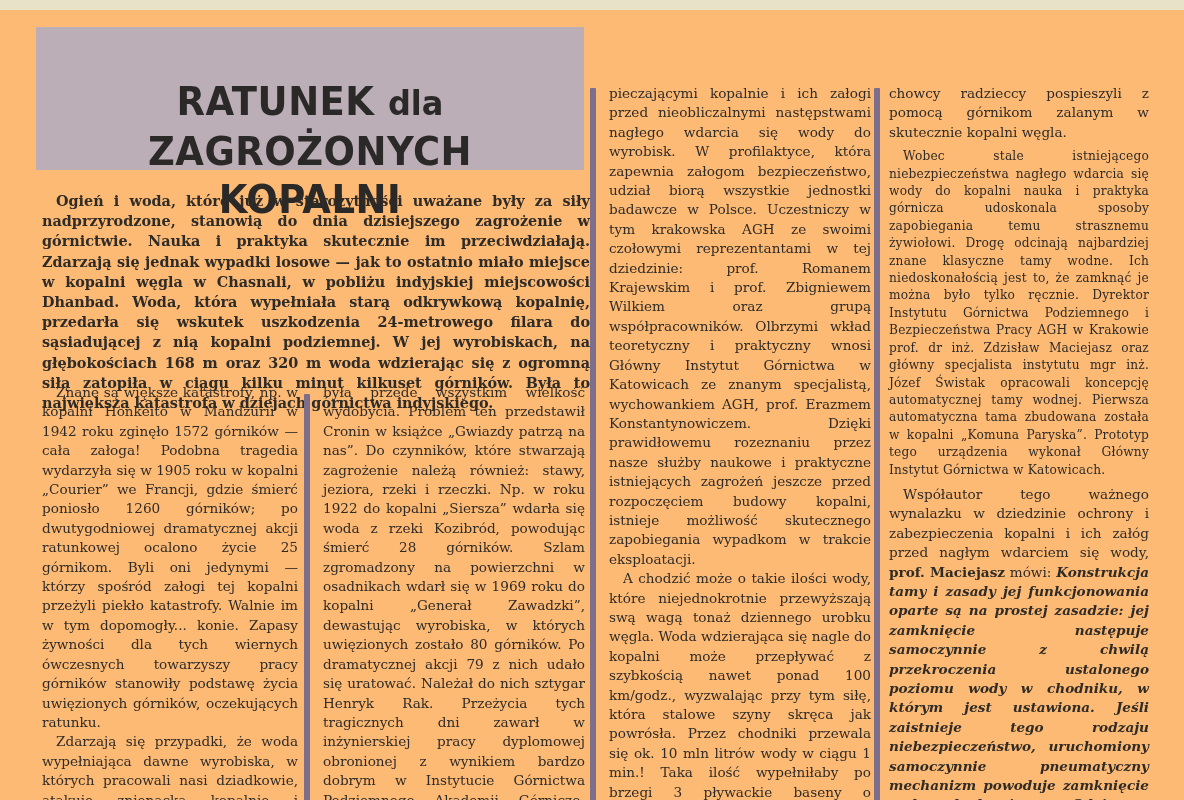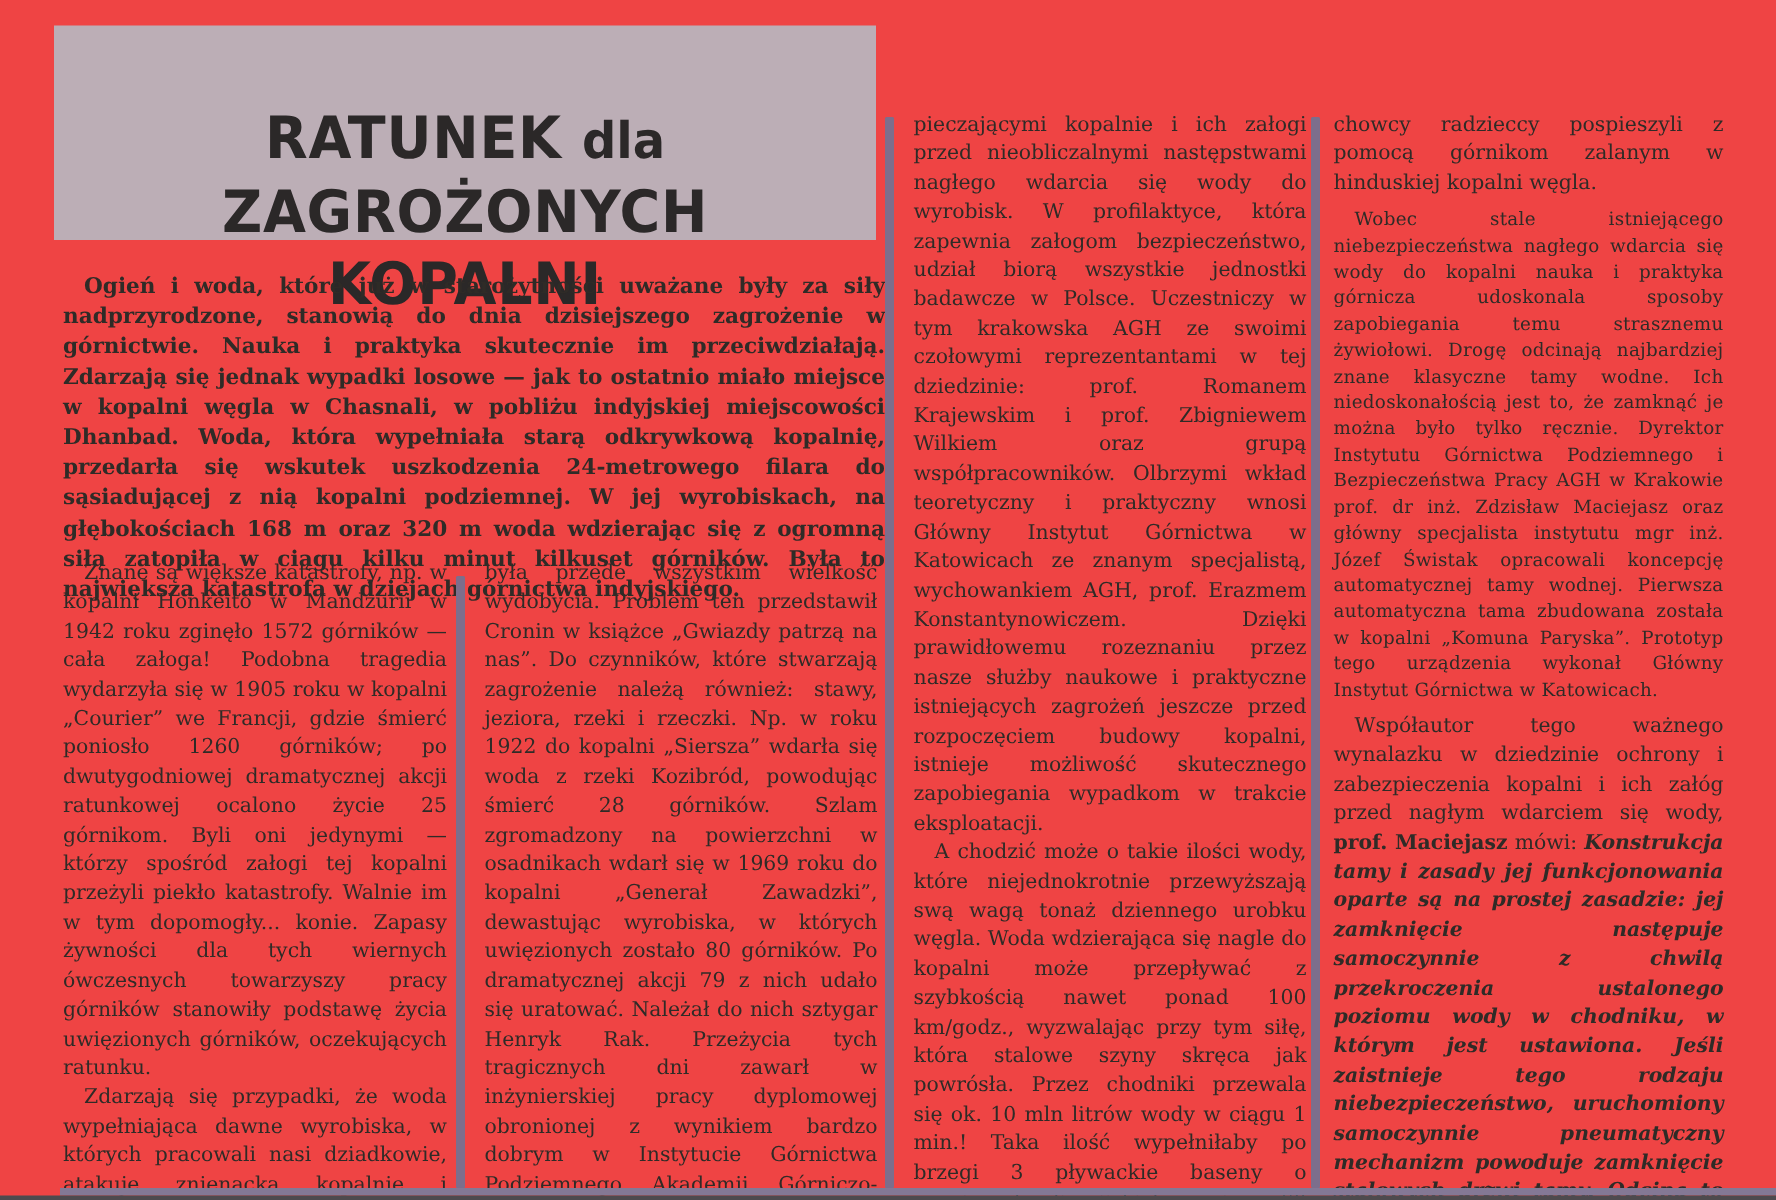--- a/index.html
+++ b/index.html
@@ -2,21 +2,21 @@
 <html><head>
 <meta charset="utf-8">
 <style>
   html, body { margin:0; padding:0; }
   body {
     width:1184px; height:800px; overflow:hidden; position:relative;
     background:#e8e2c8;
     font-family:"DejaVu Serif", serif;
     color:#2e2a26;
   }
-  .page { position:absolute; inset:0; background:#ef4444; }
+  .page { position:absolute; inset:0; background:#fdba74;margin-top:10px; }
   .title-box {
     position:absolute; left:36px; top:17px; width:548px; height:143px;
     background:#bcaeb6;
   }
   .title {
     position:absolute; left:0; right:0; top:55px; text-align:center;
     font-family:"DejaVu Sans", sans-serif; font-weight:bold;
     font-size:37px; line-height:46px; letter-spacing:0.5px; color:#2b2828;
     transform:scaleY(1.05);
   }
@@ -79,21 +79,21 @@
 
   <div class="col c3">
     <p class="noindent">pieczającymi kopalnie i ich załogi przed nieobliczalnymi następstwami nagłego wdarcia się wody do wyrobisk. W profilaktyce, która zapewnia załogom bezpieczeństwo, udział biorą wszystkie jednostki badawcze w Polsce. Uczestniczy w tym krakowska AGH ze swoimi czołowymi reprezentantami w tej dziedzinie: prof. Romanem Krajewskim i prof. Zbigniewem Wilkiem oraz grupą współpracowników. Olbrzymi wkład teoretyczny i praktyczny wnosi Główny Instytut Górnictwa w Katowicach ze znanym specjalistą, wychowankiem AGH, prof. Erazmem Konstantynowiczem. Dzięki prawidłowemu rozeznaniu przez nasze służby naukowe i praktyczne istniejących zagrożeń jeszcze przed rozpoczęciem budowy kopalni, istnieje możliwość skutecznego zapobiegania wypadkom w trakcie eksploatacji.</p>
     <p>A chodzić może o takie ilości wody, które niejednokrotnie przewyższają swą wagą tonaż dziennego urobku węgla. Woda wdzierająca się nagle do kopalni może przepływać z szybkością nawet ponad 100 km/godz., wyzwalając przy tym siłę, która stalowe szyny skręca jak powrósła. Przez chodniki przewala się ok. 10 mln litrów wody w ciągu 1 min.! Taka ilość wypełniłaby po brzegi 3 pływackie baseny o wymiarach olimpijskich w ciągu 60 sekund!</p>
 
   </div>
 
   <div class="vrule" style="left:874px; top:78px; height:714px;"></div>
 
   <div class="col c4">
-    <p class="noindent">chowcy radzieccy pospieszyli z pomocą górnikom zalanym w hinduskiej kopalni węgla.</p>
+    <p class="noindent">chowcy radzieccy pospieszyli z pomocą górnikom zalanym w skutecznie kopalni węgla.</p>
     <div class="small" style="margin:6px 0 6px 0;">
       <p>Wobec stale istniejącego niebezpieczeństwa nagłego wdarcia się wody do kopalni nauka i praktyka górnicza udoskonala sposoby zapobiegania temu strasznemu żywiołowi. Drogę odcinają najbardziej znane klasyczne tamy wodne. Ich niedoskonałością jest to, że zamknąć je można było tylko ręcznie. Dyrektor Instytutu Górnictwa Podziemnego i Bezpieczeństwa Pracy AGH w Krakowie prof. dr inż. Zdzisław Maciejasz oraz główny specjalista instytutu mgr inż. Józef Świstak opracowali koncepcję automatycznej tamy wodnej. Pierwsza automatyczna tama zbudowana została w kopalni „Komuna Paryska”. Prototyp tego urządzenia wykonał Główny Instytut Górnictwa w Katowicach.</p>
     </div>
     <p><span>Współautor tego ważnego wynalazku w dziedzinie ochrony i zabezpieczenia kopalni i ich załóg przed nagłym wdarciem się wody, </span><span class="boldname">prof. Maciejasz</span><span> mówi: </span><span class="ital">Konstrukcja tamy i zasady jej funkcjonowania oparte są na prostej zasadzie: jej zamknięcie następuje samoczynnie z chwilą przekroczenia ustalonego poziomu wody w chodniku, w którym jest ustawiona. Jeśli zaistnieje tego rodzaju niebezpieczeństwo, uruchomiony samoczynnie pneumatyczny mechanizm powoduje zamknięcie stalowych drzwi tamy. Odcina to kopalnię od źródła wypływu wody. Istnieje też możliwość otwarcia tamy z dwóch stron, co gwarantuje górnikom możliwość opuszczenia zagrożonej strefy i przedostania się w bezpieczne miejsce</span></p>
 
   </div>
 
   <div class="hrule" style="left:40px; top:792px; width:1144px;"></div>
   <div class="hrule2" style="left:0; top:797px; width:1184px;"></div>
 </div>

